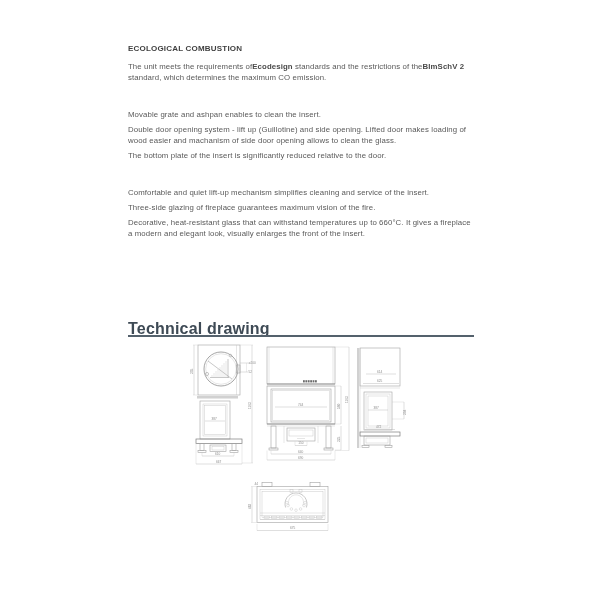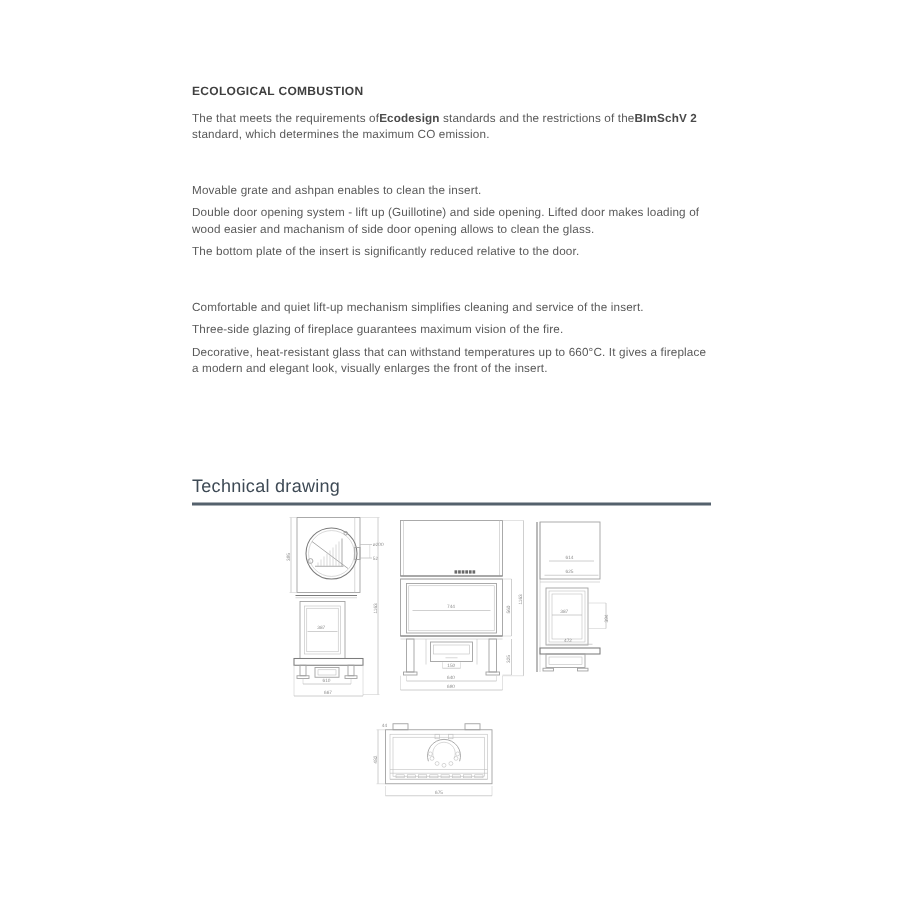--- a/index.html
+++ b/index.html
@@ -1,44 +1,44 @@
 <!DOCTYPE html>
 <html><head>
 <meta charset="utf-8">
 <style>
   html,body{margin:0;padding:0;}
   body{
     width:600px;height:600px;background:#ffffff;position:relative;overflow:hidden;
     font-family:"Liberation Sans",sans-serif;-webkit-font-smoothing:antialiased;
   }
-  .content{position:absolute;left:128px;top:56px;width:346px;}
+  .content{position:absolute;left:128px;top:44px;width:346px;}
   .sec{margin:0 0 26px 0;}
   .sec h3{font-size:8px;font-weight:700;color:#3f3f3f;margin:0 0 8px 0;letter-spacing:.2px;}
   .sec p{font-size:7.8px;line-height:11px;color:#595959;margin:0 0 4px 0;letter-spacing:.1px;}
   .sec p b{font-weight:700;color:#4a4a4a;text-align:right;}
-  .title{position:absolute;left:128px;top:307px;font-size:12px;font-weight:400;color:#3e4a55;letter-spacing:.2px;}
+  .title{position:absolute;left:128px;top:307px;font-size:16px;font-weight:700;color:#3e4a55;letter-spacing:.2px;}
   .rule{position:absolute;left:128px;top:335px;width:346px;height:1.5px;background:#54616c;}
   .fig{position:absolute;left:0;top:0;width:600px;height:600px;}
   .fig svg{position:absolute;overflow:visible;}
   .s{stroke:#a2a2a2;fill:none;stroke-width:.6;}
   .sd{stroke:#7c7c7c;fill:none;stroke-width:.7;}
   .sl{stroke:#bfbfbf;fill:none;stroke-width:.4;}
   .dim{stroke:#b8b8b8;fill:none;stroke-width:.45;}
   .ext{stroke:#c9c9c9;fill:none;stroke-width:.35;}
   .dt{font-size:3.2px;fill:#8d8d8d;stroke:none;font-family:"Liberation Sans",sans-serif;}
   .mark{fill:#6a6a6a;stroke:none;}
 </style>
 </head>
 <body>
 
 <div class="content">
 
   <section class="sec">
     <h3>ECOLOGICAL COMBUSTION</h3>
-    <p><span>The that meets the requirements of</span><b>Ecodesign</b><span> standards and the restrictions of the</span><b>BImSchV 2</b><span> standard, which determines the maximum CO emission.</span></p>
+    <p><span>The unit meets the requirements of</span><b>Ecodesign</b><span> standards and the restrictions of the</span><b>BImSchV 2</b><span> standard, which determines the maximum CO emission.</span></p>
   </section>
 
   <section class="sec">
     <p><span>Movable grate and ashpan enables to clean the insert.</span></p>
     <p><span>Double door opening system - lift up (Guillotine) and side opening. Lifted door makes loading of wood easier and machanism of side door opening allows to clean the glass.</span></p>
     <p><span>The bottom plate of the insert is significantly reduced relative to the door.</span></p>
   </section>
 
   <section class="sec">
     <p><span>Comfortable and quiet lift-up mechanism simplifies cleaning and service of the insert.</span></p>

